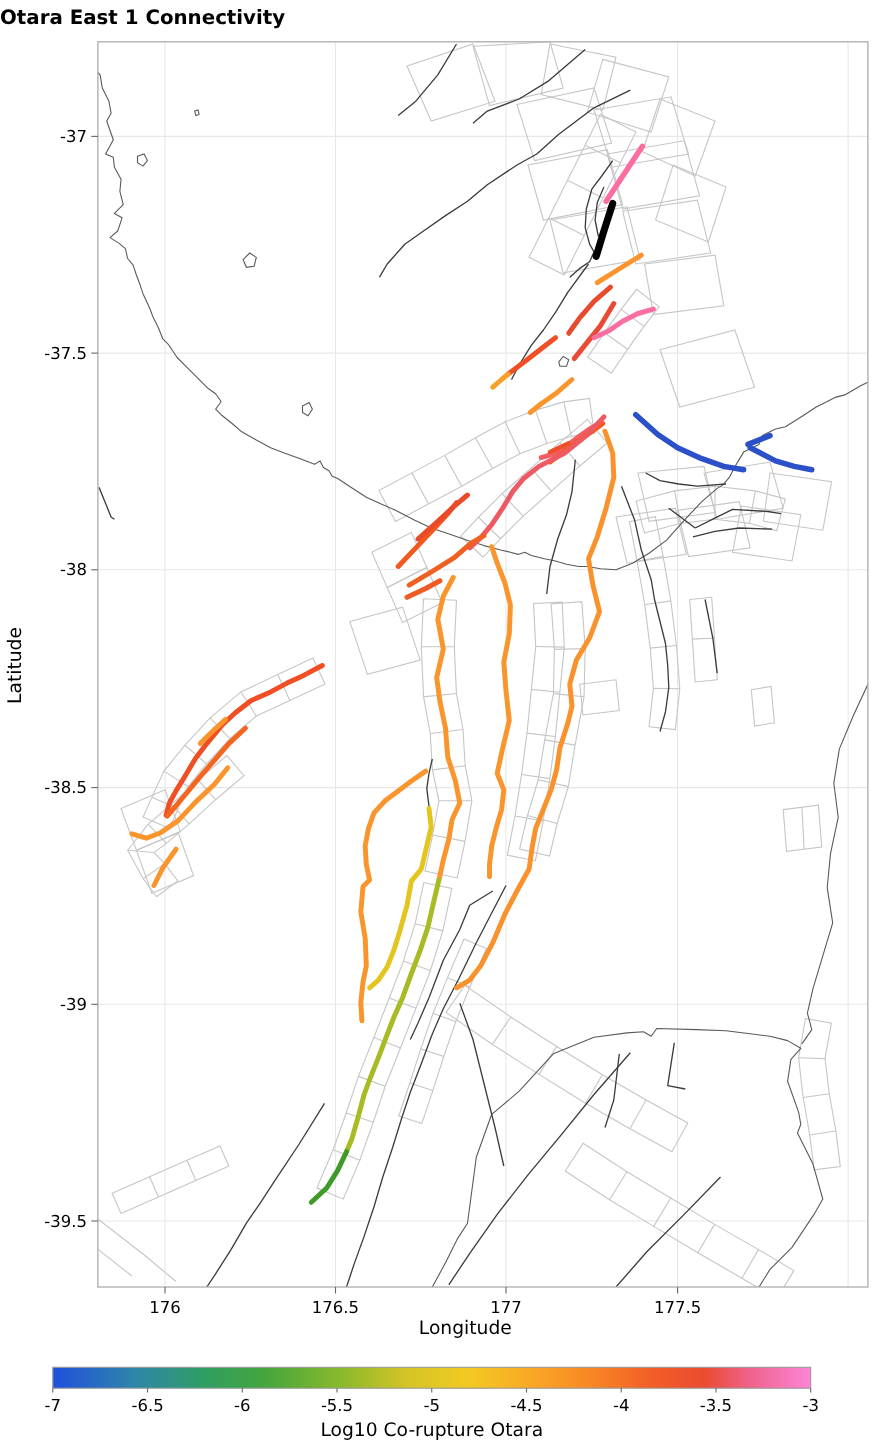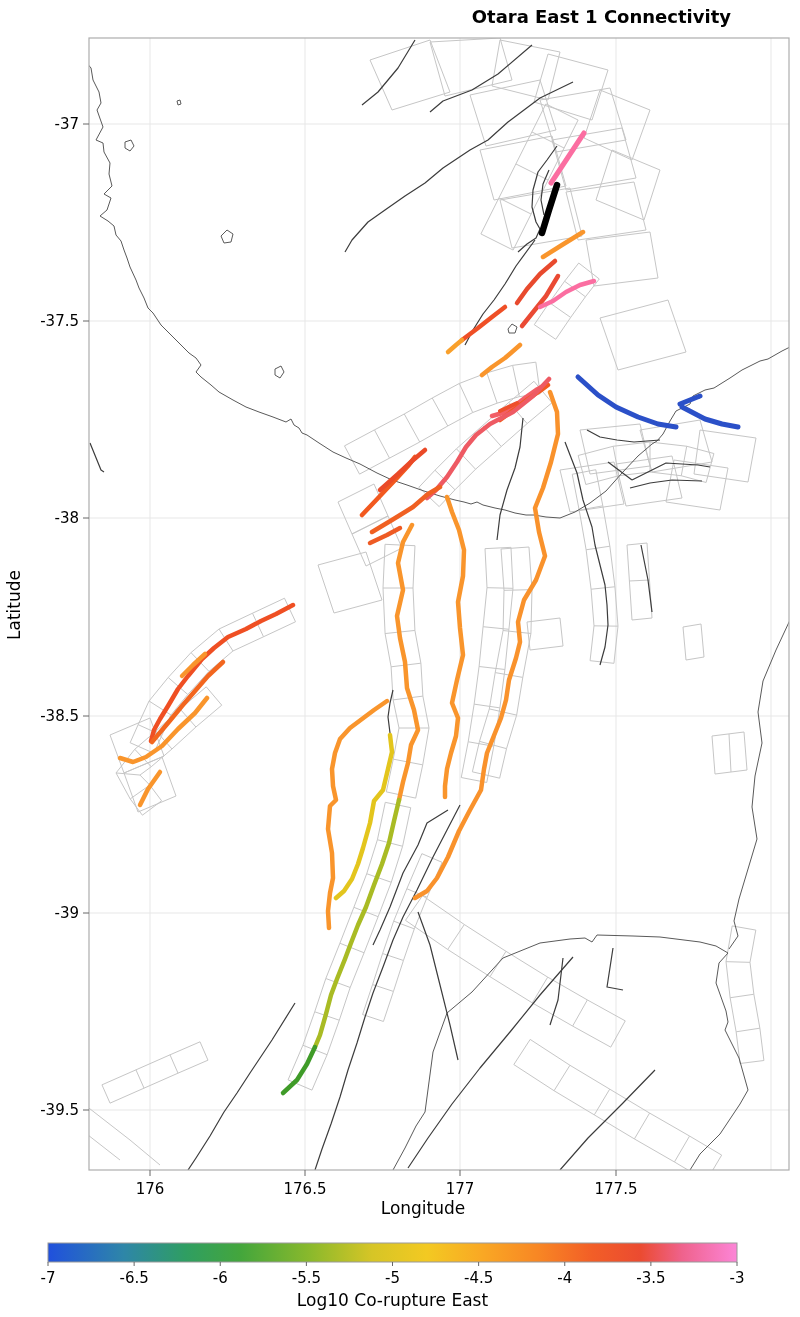--- a/index.html
+++ b/index.html
@@ -1,33 +1,33 @@
 <!DOCTYPE html>
 <html><head>
 <meta charset="utf-8">
 <style>
   html,body{margin:0;padding:0;background:#ffffff;}
   #figure{position:relative;width:800px;height:1317px;background:#fff;overflow:hidden;
           font-family:"DejaVu Sans","Liberation Sans",sans-serif;color:#000;}
   .abs{position:absolute;}
-  #title{left:0;top:6px;width:731px;text-align:right;font-size:18px;font-weight:bold;}
+  #title{left:0;top:6px;width:731px;text-align:left;font-size:18px;font-weight:bold;}
   #ylabel{left:-86px;top:595px;width:200px;text-align:center;font-size:17px;
           transform:rotate(-90deg);transform-origin:center center;}
   #xlabel{left:73px;top:1198px;width:700px;text-align:center;font-size:17px;}
   #cbar-label{left:48px;top:1290px;width:689px;text-align:center;font-size:17px;}
   svg text{font-family:"DejaVu Sans","Liberation Sans",sans-serif;}
 </style>
 </head>
 <body>
 
 <div id="figure">
   <div id="title" class="abs">Otara East 1 Connectivity</div>
   <div id="ylabel" class="abs">Latitude</div>
   <div id="xlabel" class="abs">Longitude</div>
-  <div id="cbar-label" class="abs">Log10 Co-rupture East</div>
+  <div id="cbar-label" class="abs">Log10 Co-rupture Otara</div>
   <svg id="plot-svg" class="abs" style="left:0;top:0" width="800" height="1317">
       <defs>
         <clipPath id="plotclip">
           <rect x="89" y="38" width="700" height="1132"></rect>
         </clipPath>
         <linearGradient id="cbgrad" x1="0" y1="0" x2="1" y2="0">
           <stop offset="0" stop-color="#2050dd"></stop>
           <stop offset="0.11" stop-color="#2e86a8"></stop>
           <stop offset="0.2" stop-color="#2f9e62"></stop>
           <stop offset="0.28" stop-color="#44a63c"></stop>

